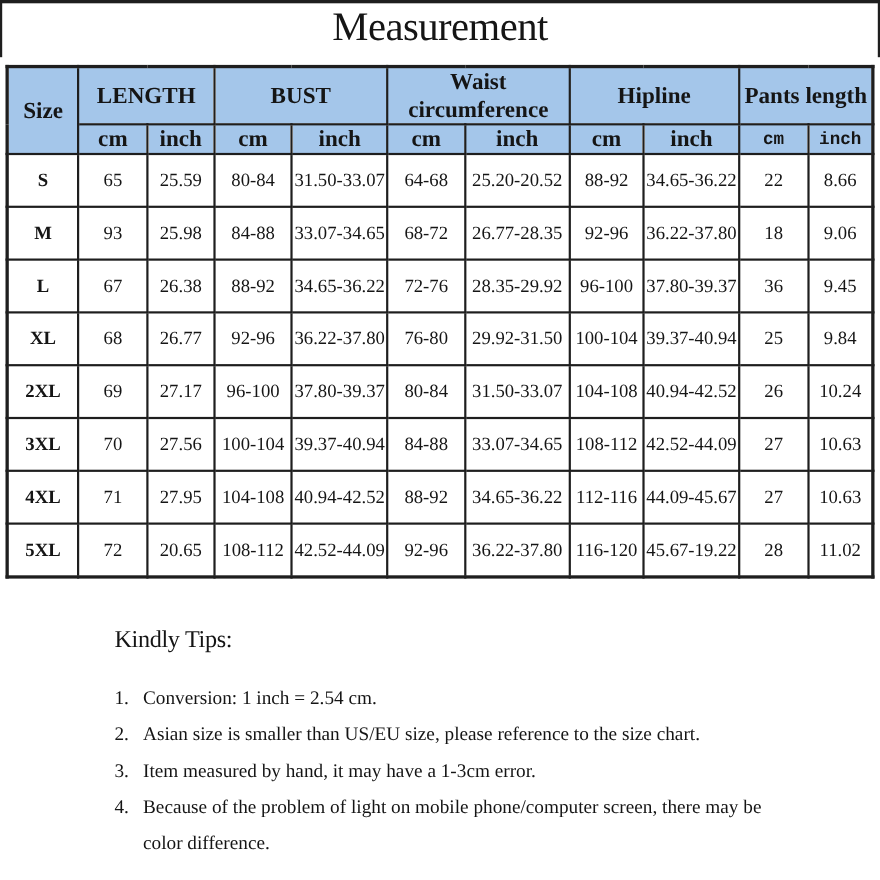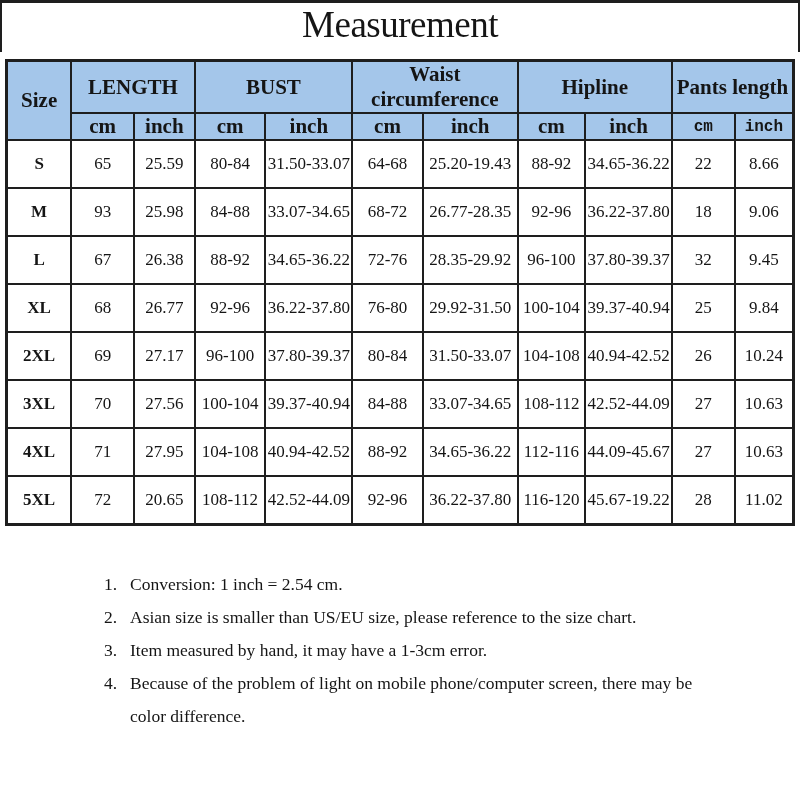--- a/index.html
+++ b/index.html
@@ -117,21 +117,21 @@
       </tr>
     </thead>
     <tbody>
       <tr>
         <td class="size-label">S</td>
         <td>65</td>
         <td>25.59</td>
         <td>80-84</td>
         <td>31.50-33.07</td>
         <td>64-68</td>
-        <td>25.20-19.43</td>
+        <td>25.20-20.52</td>
         <td>88-92</td>
         <td>34.65-36.22</td>
         <td>22</td>
         <td>8.66</td>
       </tr>
       <tr>
         <td class="size-label">M</td>
         <td>93</td>
         <td>25.98</td>
         <td>84-88</td>
@@ -146,21 +146,21 @@
       <tr>
         <td class="size-label">L</td>
         <td>67</td>
         <td>26.38</td>
         <td>88-92</td>
         <td>34.65-36.22</td>
         <td>72-76</td>
         <td>28.35-29.92</td>
         <td>96-100</td>
         <td>37.80-39.37</td>
-        <td>32</td>
+        <td>36</td>
         <td>9.45</td>
       </tr>
       <tr>
         <td class="size-label">XL</td>
         <td>68</td>
         <td>26.77</td>
         <td>92-96</td>
         <td>36.22-37.80</td>
         <td>76-80</td>
         <td>29.92-31.50</td>
@@ -219,20 +219,21 @@
         <td>116-120</td>
         <td>45.67-19.22</td>
         <td>28</td>
         <td>11.02</td>
       </tr>
     </tbody>
   </table>
 </div>
 
 <div class="tips">
+  <h2>Kindly Tips:</h2>
   <ol>
     <li>
       <span class="num">1.</span>
       <span class="txt">Conversion: 1 inch = 2.54 cm.</span>
     </li>
     <li>
       <span class="num">2.</span>
       <span class="txt">Asian size is smaller than US/EU size, please reference to the size chart.</span>
     </li>
     <li>

